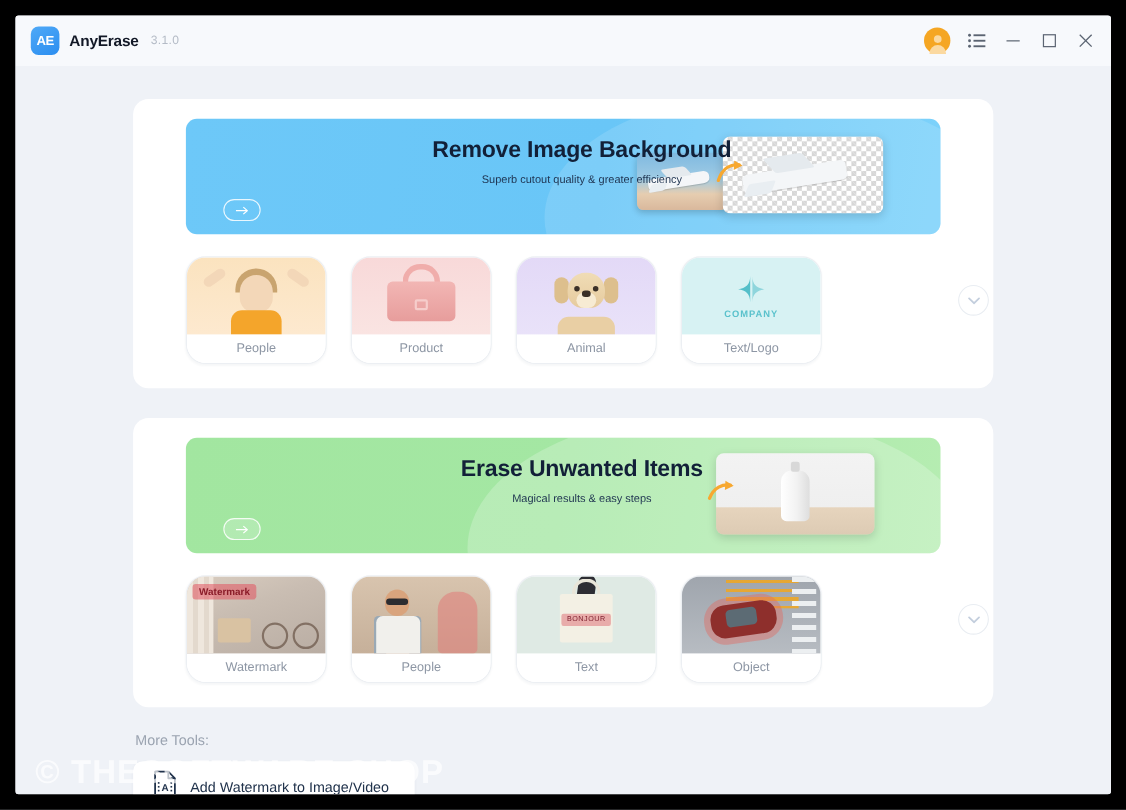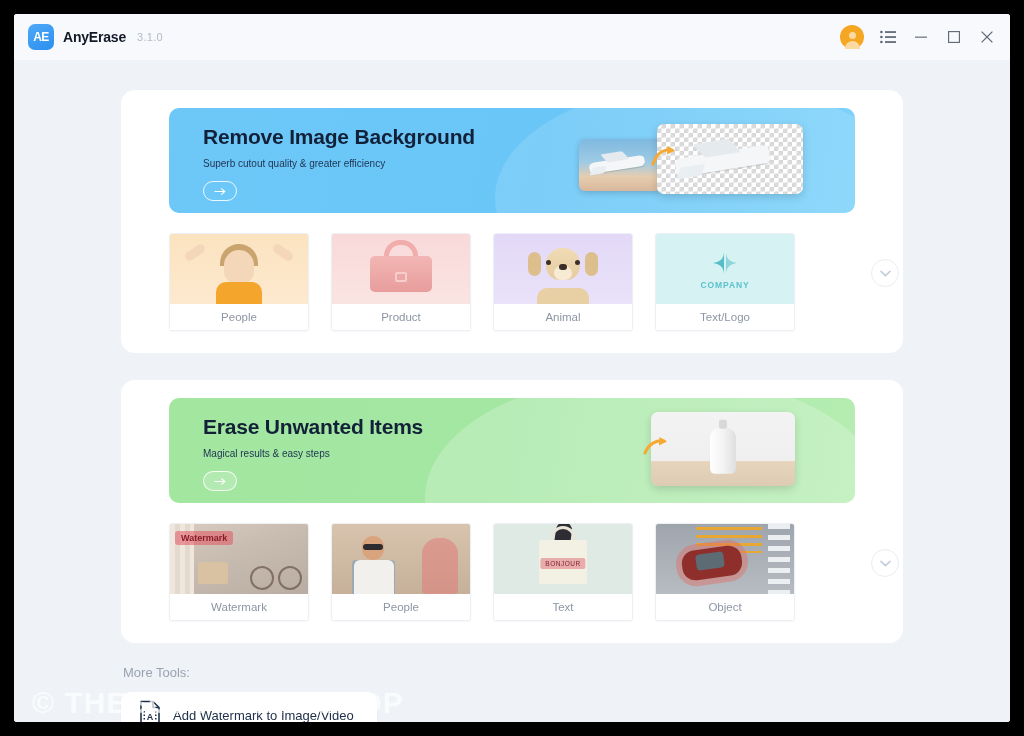--- a/index.html
+++ b/index.html
@@ -101,20 +101,21 @@
 
   
   .hero {
     width: 686px;
     height: 105px;
     margin: 0 auto;
     border-radius: 10px;
     position: relative;
     overflow: hidden;
     padding: 17px 0 0 34px;
+    text-align: center;
   }
   .hero-blue { background: linear-gradient(100deg, #6dc8f8 0%, #69c6f7 55%, #7dd2fb 100%); }
   .hero-green { background: linear-gradient(100deg, #a2e6a0 0%, #a4e7a3 50%, #b6edb2 100%); }
   .hero-blue::after {
     content:""; position:absolute; right:-60px; bottom:-100px;
     width: 420px; height: 230px; border-radius: 50%;
     background: rgba(255,255,255,0.13);
   }
   .hero-green::after {
     content:""; position:absolute; right:-30px; bottom:-120px;
@@ -212,24 +213,24 @@
 
   
   .cards-row {
     display: flex;
     gap: 22px;
     margin: 20px auto 0;
     width: 686px;
     position: relative;
   }
   .tool-card {
-    width: 140px;
+    width: 128px;
     background: #ffffff;
     border: 1px solid #eceff3;
-    border-radius: 3px;
+    border-radius: 18px;
     overflow: hidden;
     box-shadow: 0 1px 2px rgba(20,40,80,0.04);
   }
   .card-thumb {
     height: 70px;
     position: relative;
     overflow: hidden;
   }
   .card-label {
     height: 26px;

